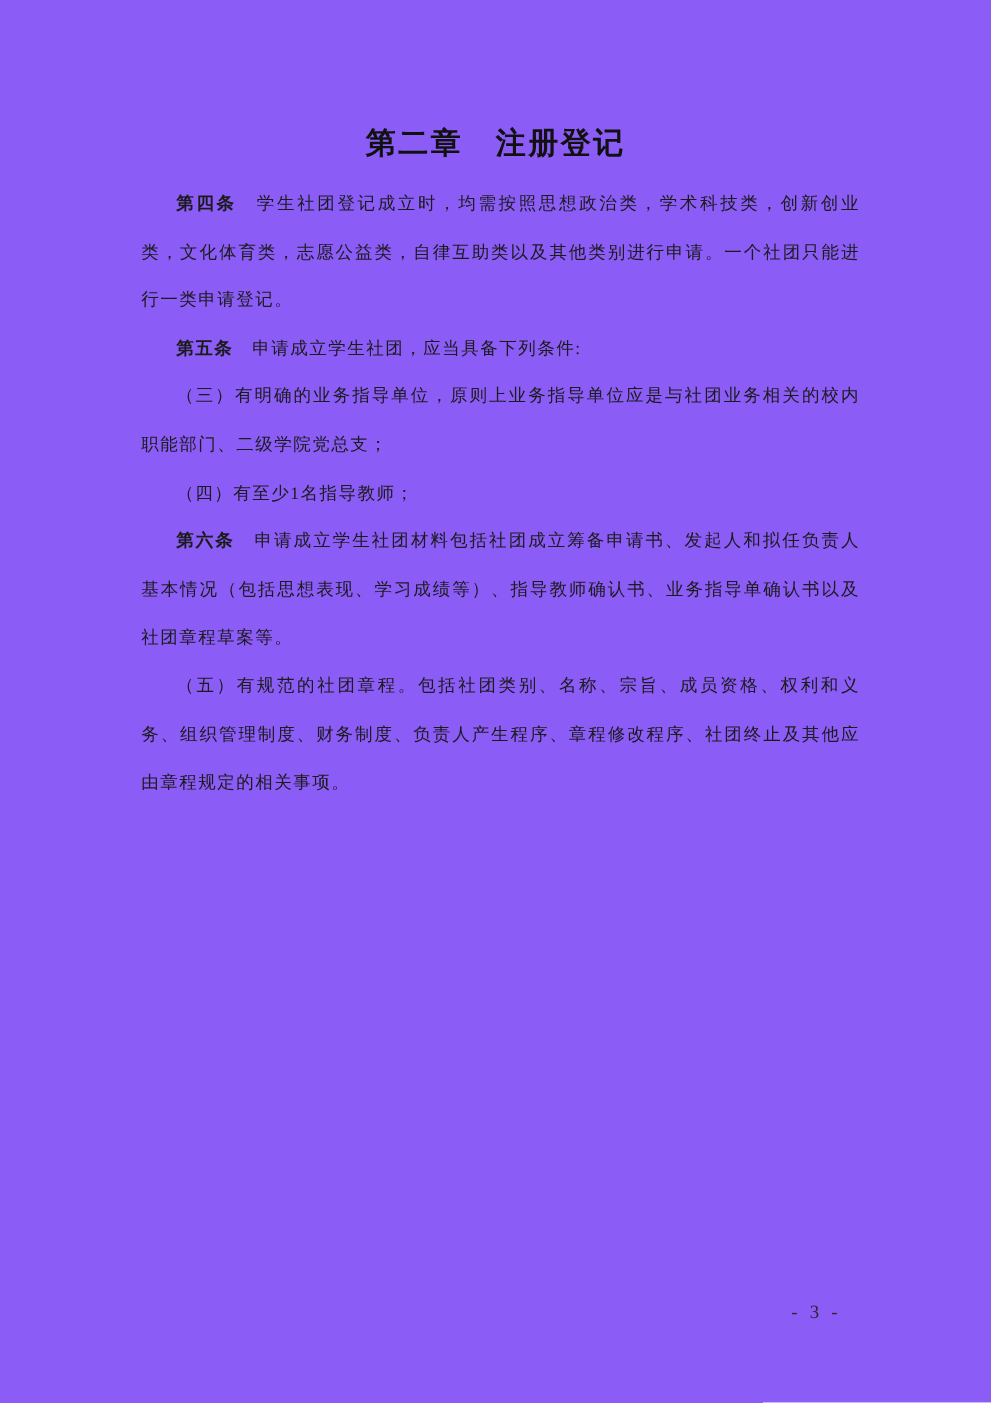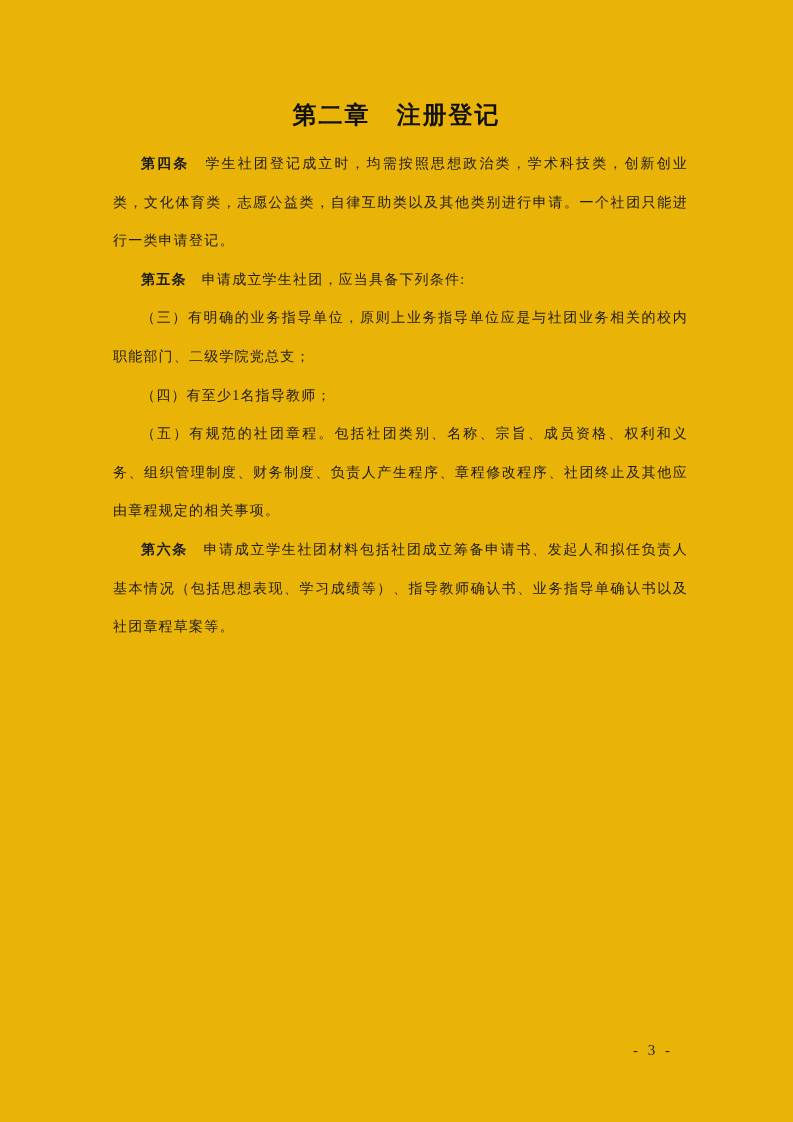--- a/index.html
+++ b/index.html
@@ -4,21 +4,21 @@
 <style>
   html, body {
     margin: 0;
     padding: 0;
     background: #ffffff;
   }
   .page {
     position: relative;
     width: 793px;
     height: 1122px;
-    background: #eab308;
+    background: #8b5cf6;
     overflow: hidden;
     color: #1b1b1b;
     font-family: "Liberation Serif", "DejaVu Serif", serif;
   }
   .doc-title {
     position: absolute;
     top: 100px;
     left: 0;
     width: 100%;
     text-align: center;
@@ -72,21 +72,21 @@
     <p><span class="art-label">第四条</span><span>　学生社团登记成立时，均需按照思想政治类，学术科技类，创新创业类，文化体育类，志愿公益类，自律互助类以及其他类别进行申请。一个社团只能进行一类申请登记。</span></p>
 
     <p><span class="art-label">第五条</span><span>　申请成立学生社团，应当具备下列条件:</span></p>
 
 
 
     <p>（三）有明确的业务指导单位，原则上业务指导单位应是与社团业务相关的校内职能部门、二级学院党总支；</p>
 
     <p>（四）有至少1名指导教师；</p>
 
+    <p><span class="art-label">第六条</span><span>　申请成立学生社团材料包括社团成立筹备申请书、发起人和拟任负责人基本情况（包括思想表现、学习成绩等）、指导教师确认书、业务指导单确认书以及社团章程草案等。</span></p>
+
     <p>（五）有规范的社团章程。包括社团类别、名称、宗旨、成员资格、权利和义务、组织管理制度、财务制度、负责人产生程序、章程修改程序、社团终止及其他应由章程规定的相关事项。</p>
-
-    <p><span class="art-label">第六条</span><span>　申请成立学生社团材料包括社团成立筹备申请书、发起人和拟任负责人基本情况（包括思想表现、学习成绩等）、指导教师确认书、业务指导单确认书以及社团章程草案等。</span></p>
 
   </div>
 
   <div class="page-number">- 3 -</div>
 
 </div>
 
 </body></html>

